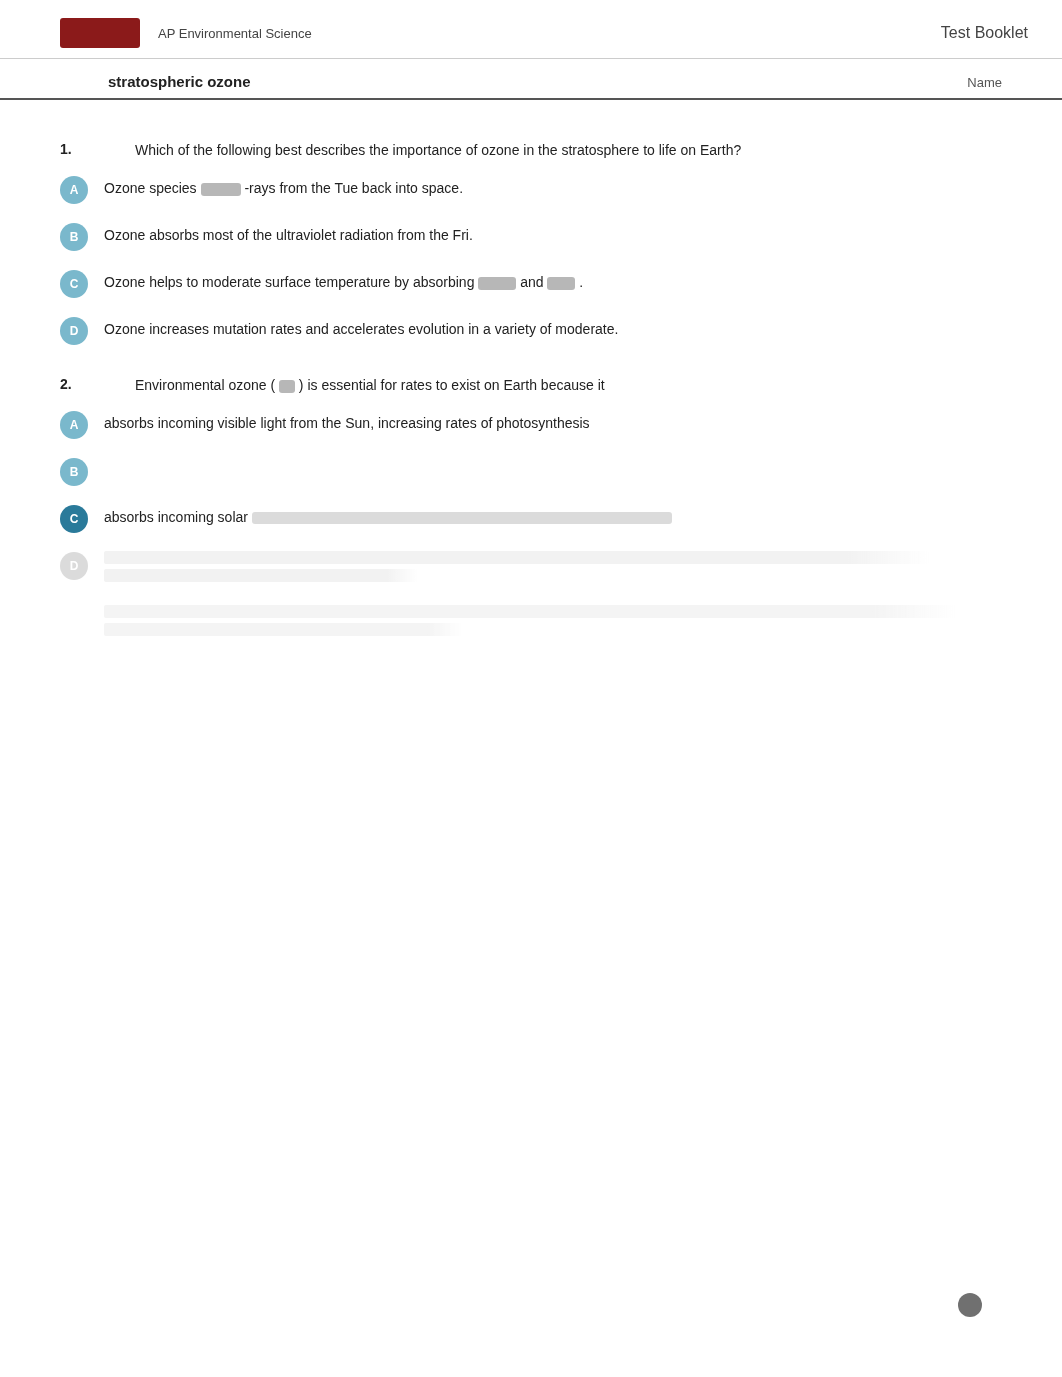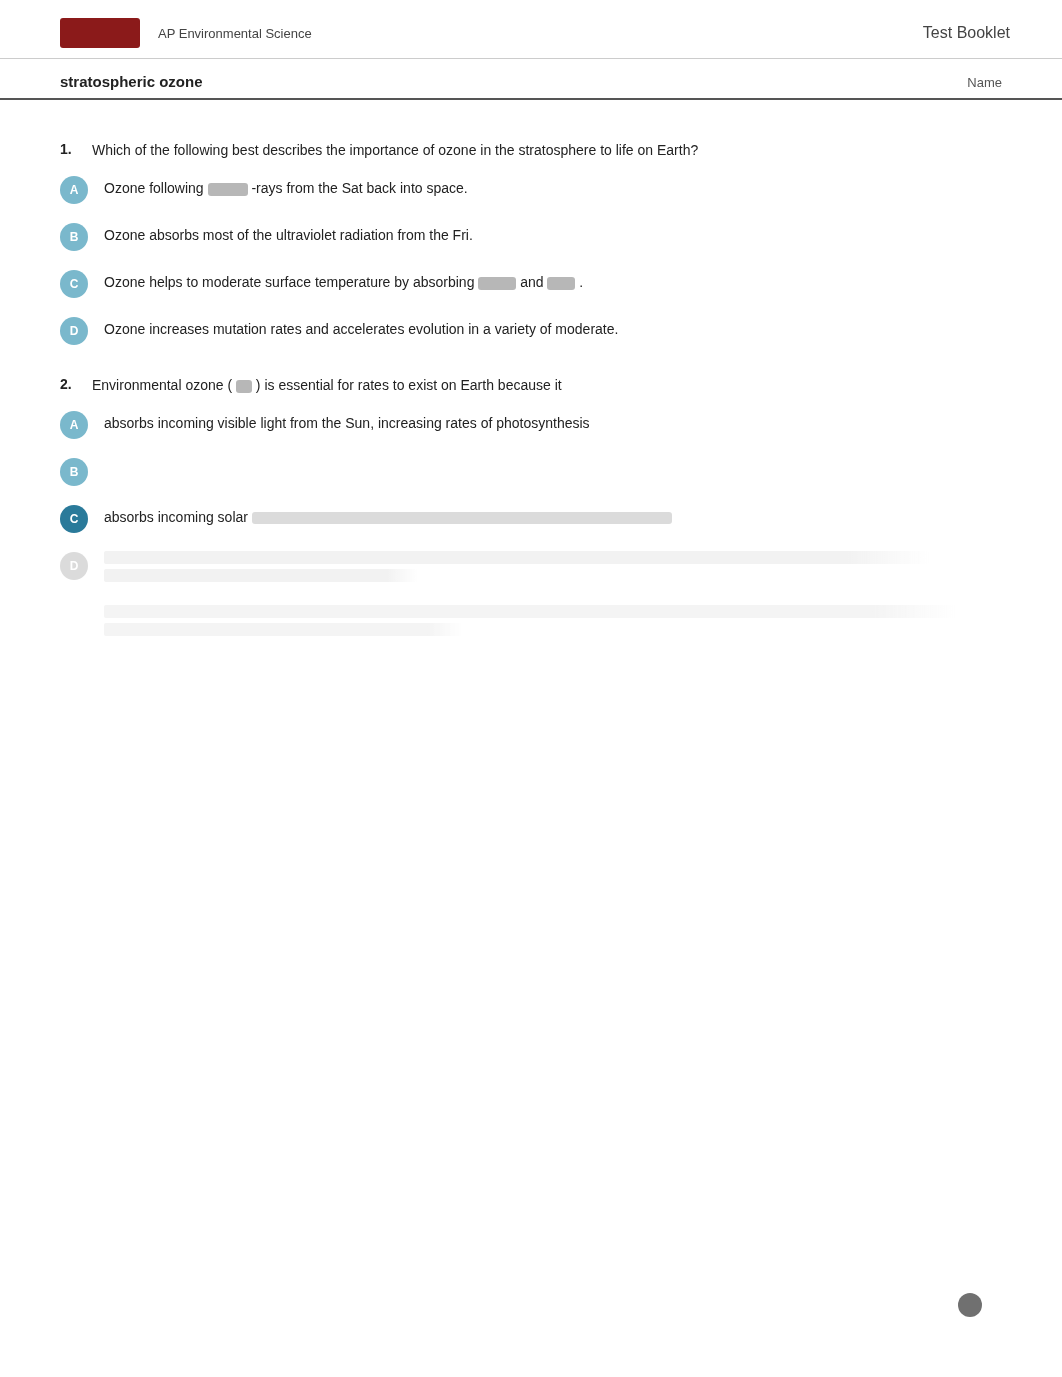--- a/index.html
+++ b/index.html
@@ -14,21 +14,21 @@
       font-size: 14px;
       color: #222;
       width: 1062px;
       min-height: 1377px;
       position: relative;
     }
 
     .header {
       display: flex;
       align-items: center;
-      padding: 18px 52px 10px 60px;
+      padding: 18px 34px 10px 60px;
       border-bottom: 1px solid #ccc;
     }
 
     .header-logo {
       width: 80px;
       height: 30px;
       background: #8B1A1A;
       border-radius: 3px;
       margin-right: 18px;
     }
@@ -48,20 +48,21 @@
       display: flex;
       justify-content: space-between;
       align-items: flex-end;
       padding: 14px 60px 8px 60px;
       border-bottom: 2px solid #555;
     }
 
     .page-title {
       font-weight: bold;
       font-size: 15px;
+      margin-left: 48px;
     }
 
     .page-name-label {
       font-size: 13px;
       color: #555;
       text-align: right;
     }
 
     .content {
       padding: 20px 60px 40px 60px;
@@ -82,20 +83,21 @@
       font-weight: bold;
       font-size: 14px;
       min-width: 32px;
       padding-top: 1px;
     }
 
     .question-text {
       font-size: 14px;
       line-height: 1.5;
       color: #222;
+      margin-left: 43px;
     }
 
     .answer-row {
       display: flex;
       align-items: flex-start;
       margin-bottom: 18px;
       padding-left: 0;
     }
 
     .answer-circle {
@@ -203,23 +205,23 @@
 
   <div class="question-block">
     <div class="question-number-row">
       <div class="question-num">1.</div>
       <div class="question-text">Which of the following best describes the importance of ozone in the stratosphere to life on Earth?</div>
     </div>
 
     <div class="answer-row">
       <div class="answer-circle light">A</div>
       <div class="answer-text">
-        <span>Ozone following </span>
+        <span>Ozone species </span>
         <span class="inline-redact" style="width:40px;"></span>
-        <span>-rays from the Sat back into space.</span>
+        <span>-rays from the Tue back into space.</span>
       </div>
     </div>
 
     <div class="answer-row">
       <div class="answer-circle light">B</div>
       <div class="answer-text">Ozone absorbs most of the ultraviolet radiation from the Fri.</div>
     </div>
 
     <div class="answer-row">
       <div class="answer-circle light">C</div>

